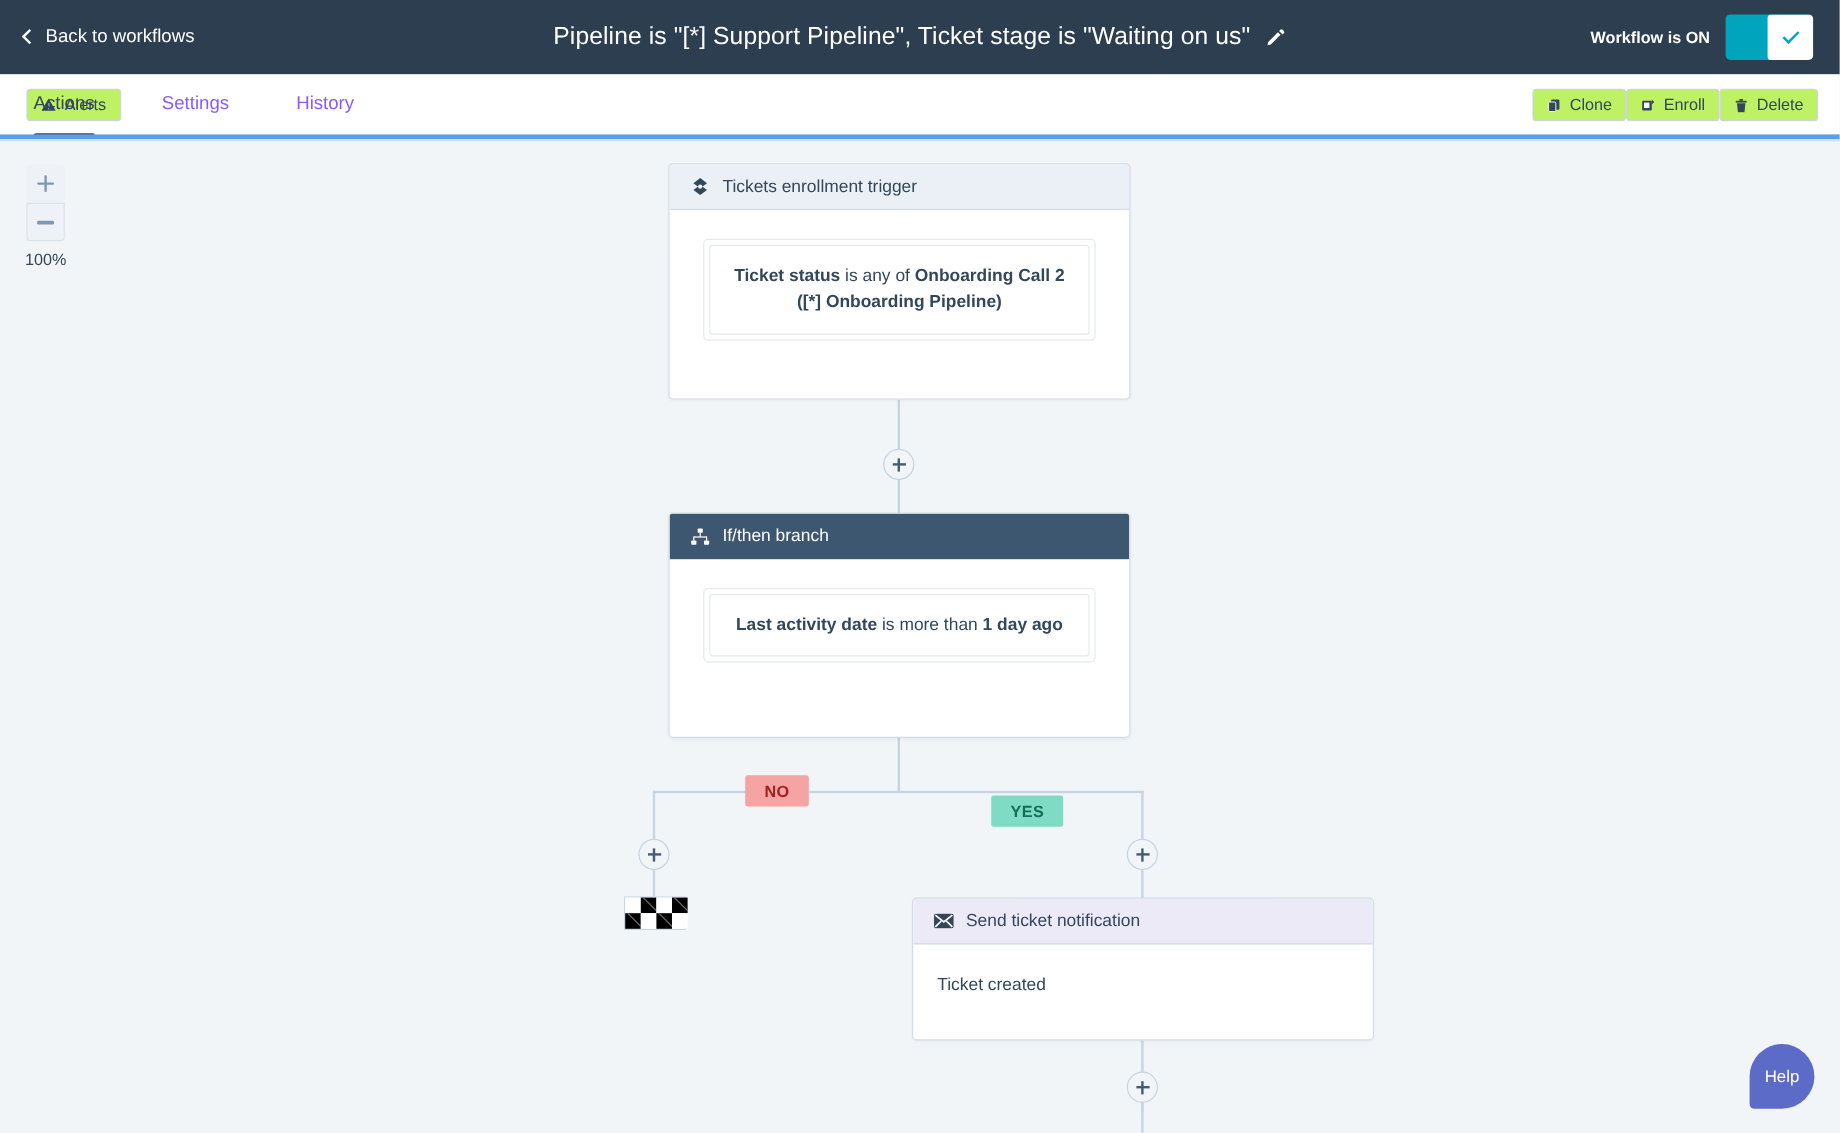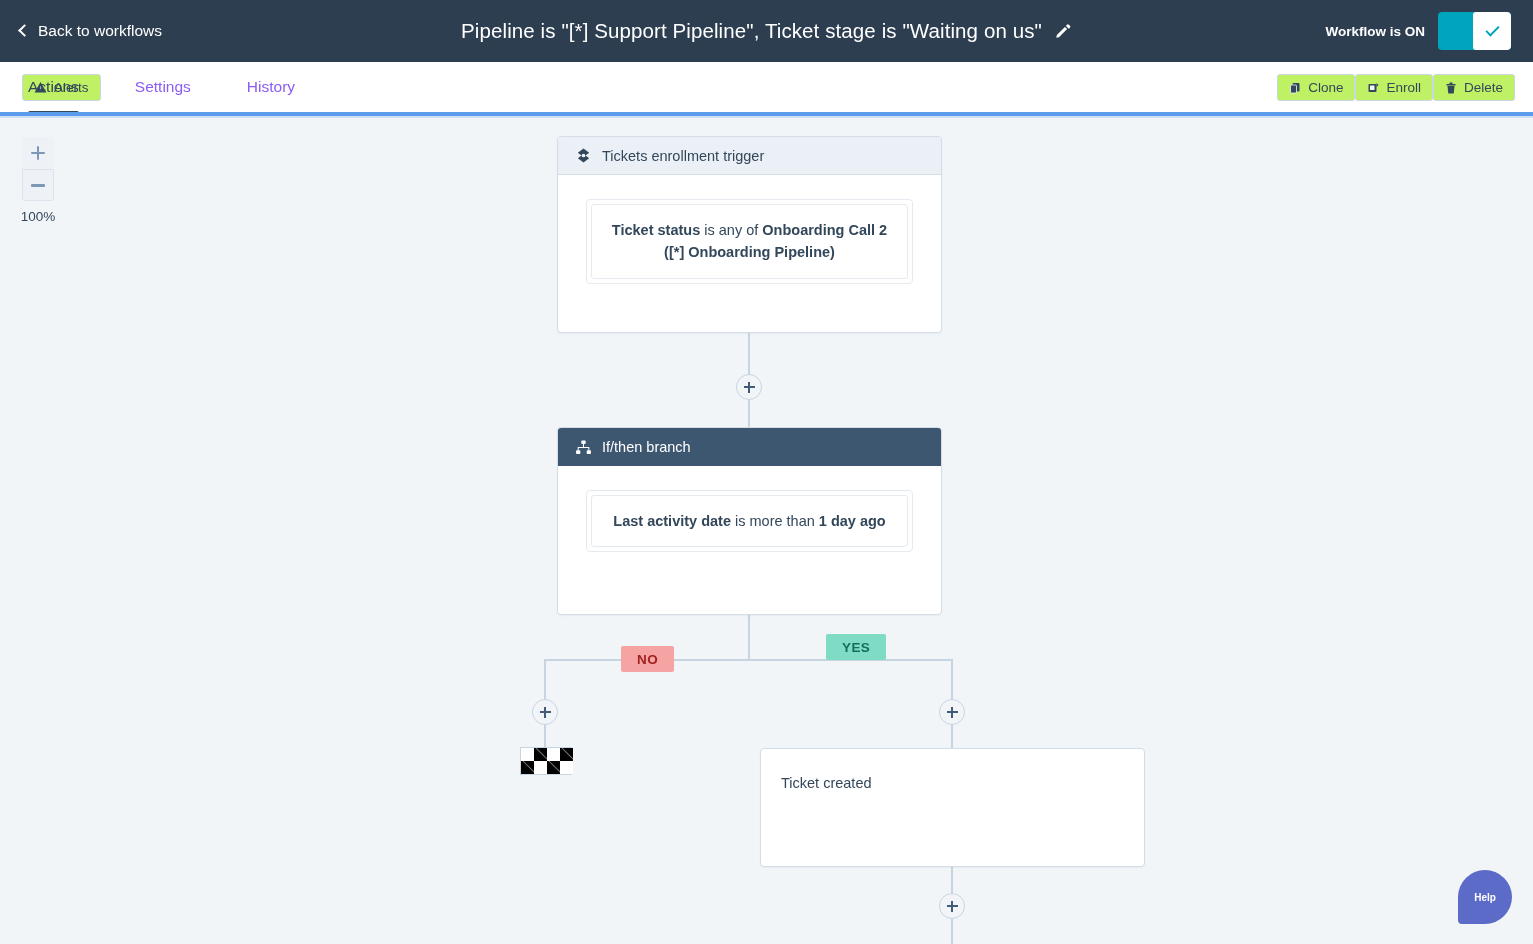--- a/index.html
+++ b/index.html
@@ -181,21 +181,21 @@
     width: 19px; height: 1px; background: #6f6f6f;
     transform: rotate(45deg); transform-origin: center;
   }
 
   
   .help-fab {
     position: absolute; right: 21px; bottom: 20px;
     width: 54px; height: 54px; background: #5c6bc8;
     border-radius: 50% 50% 50% 4px;
     display: flex; align-items: center; justify-content: center;
-    color: #ffffff; font-size: 10px; cursor: pointer; z-index: 20; font-weight: bold;
+    color: #ffffff; font-size: 14px; cursor: pointer; z-index: 20;
   }
 
   .ic { display: block; }
 </style>
 </head>
 <body>
 
 <div class="topbar">
   <div class="back-link">
     <span class="chev"></span>
@@ -336,21 +336,21 @@
         <div class="crit-inner">
           <b>Last activity date</b><span> is more than </span><b>1 day ago</b>
         </div>
       </div>
     </div>
   </div>
 
   <div class="branch-label no" style="left:621px; top:528px;">
     <span>NO</span>
   </div>
-  <div class="branch-label yes" style="left:826px; top:516px;">
+  <div class="branch-label yes" style="left:826px; top:545px;">
     <span>YES</span>
   </div>
 
   <div class="plus-node" style="left:532px; top:581px;"></div>
 
   <div class="plus-node" style="left:939px; top:581px;"></div>
 
   <div class="broken-img" style="left:520px; top:629px;">
     <div class="bi-cell" style="left:0px;  top:0px;  background:#ffffff;"></div>
     <div class="bi-cell bi-dark" style="left:13px; top:0px;">
@@ -364,20 +364,28 @@
         <span class="bi-slash"></span>
       </div>
     <div class="bi-cell" style="left:13px; top:13px; background:#ffffff;"></div>
     <div class="bi-cell bi-dark" style="left:26px; top:13px;">
         <span class="bi-slash"></span>
       </div>
     <div class="bi-cell" style="left:39px; top:13px; background:#ffffff;"></div>
   </div>
 
   <div class="card" style="left:760px; top:630px; width:385px; height:119px;">
+    <div class="card-head email">
+      <svg width="17" height="13" viewBox="0 0 24 18" class="ic">
+        <rect x="0.5" y="0.5" width="23" height="17" rx="2" fill="#33475b"></rect>
+        <path d="M2 2 L12 10 L22 2" stroke="#ffffff" stroke-width="2" fill="none"></path>
+        <path d="M2 16 L9 9 M22 16 L15 9" stroke="#ffffff" stroke-width="2" fill="none"></path>
+      </svg>
+      <span>Send ticket notification</span>
+    </div>
     <div class="email-body">Ticket created</div>
   </div>
 
   <div class="plus-node" style="left:939px; top:775px;"></div>
 
 </div>
 
 <div class="help-fab">
   <span>Help</span>
 </div>

